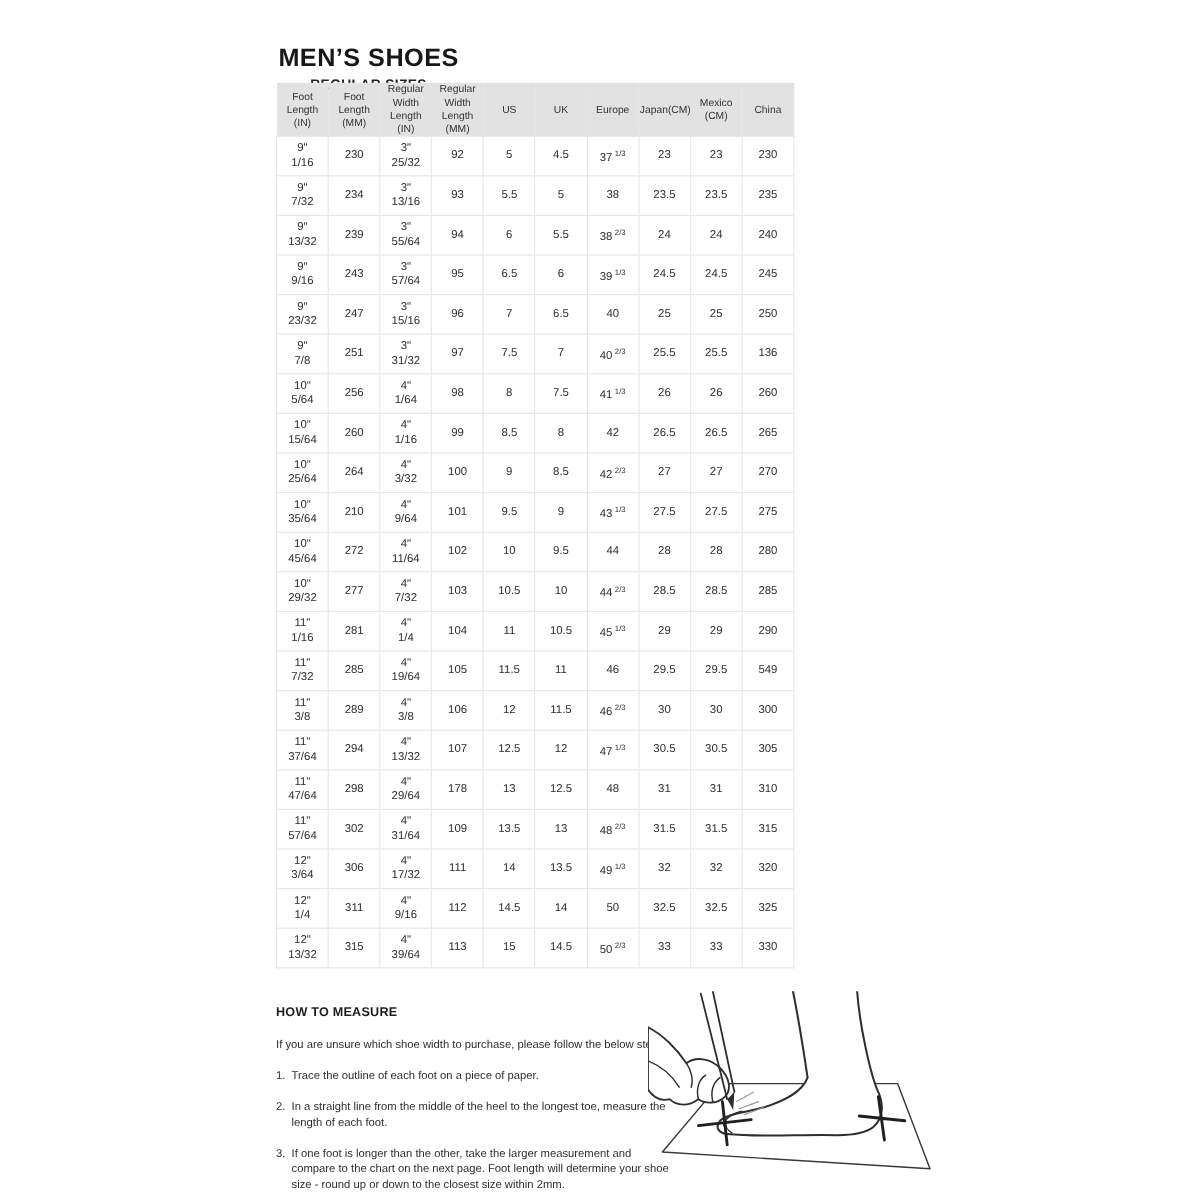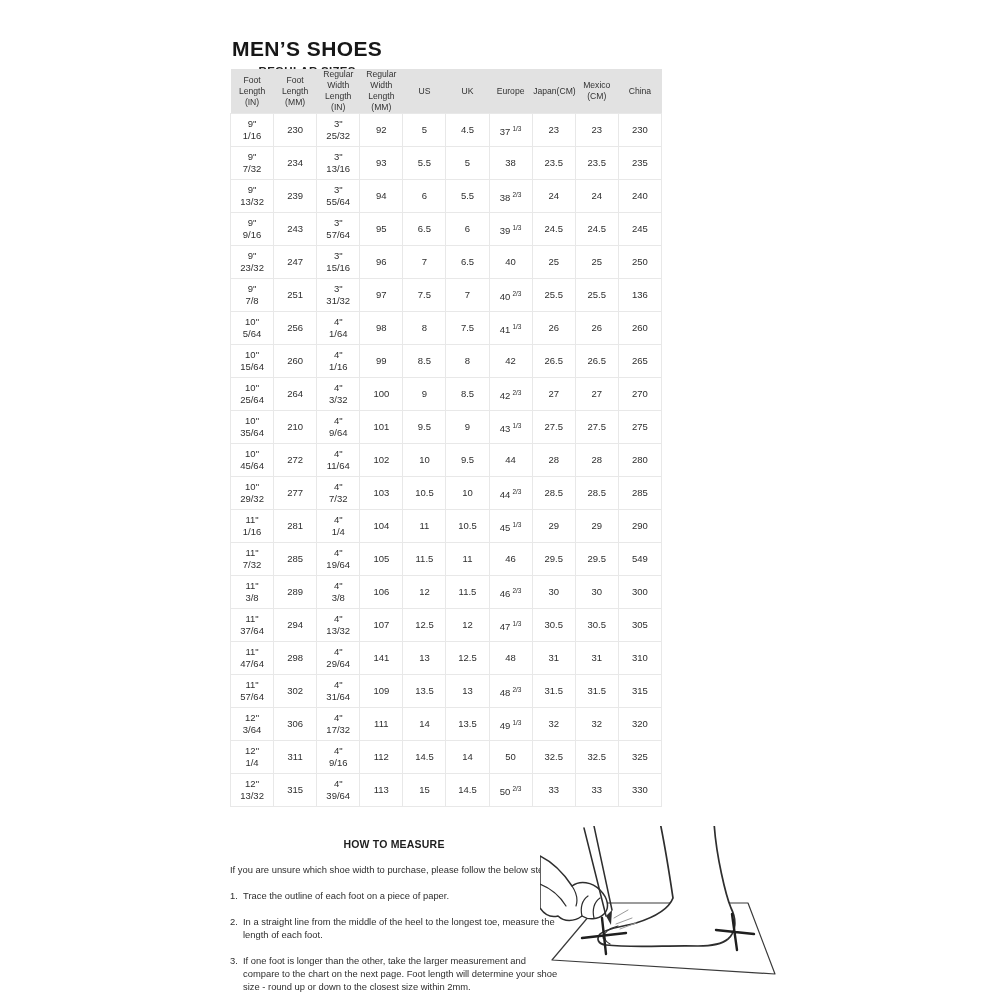--- a/index.html
+++ b/index.html
@@ -15,21 +15,21 @@
     background:var(--header-bg,#e2e2e2); font-weight:400; font-size:8.6px; line-height:11px;
     height:40px; text-align:center; vertical-align:middle; color:#333; padding:0 1px;
   }
   table.size-table tbody td {
     border:1px solid var(--border,#e8e8e8); font-size:9.5px; line-height:12px;
     height:33px; text-align:center; vertical-align:middle; color:#2e2e2e; background:#fff;
   }
   .frac { font-size:6.5px; vertical-align:4px; margin-left:2px; }
 
   .howto { position:absolute; left:230px; top:838px; width:328px; }
-  .howto-heading { font-size:10.5px; font-weight:700; color:#1d1d1d; letter-spacing:0.2px;text-align:center; }
+  .howto-heading { font-size:10.5px; font-weight:700; color:#1d1d1d; letter-spacing:0.2px; }
   .howto-intro { font-size:9.4px; line-height:13px; margin-top:13px; color:#2e2e2e; }
   .step { position:relative; font-size:9.4px; line-height:13px; margin-top:13px; padding-left:13px; color:#2e2e2e; }
   .step .num { position:absolute; left:0; top:0; }
 
   .illustration { position:absolute; left:540px; top:826px; width:240px; height:176px; }
   .illustration svg { display:block; width:240px; height:176px; }
 </style>
 </head>
 <body>
 
@@ -245,21 +245,21 @@
           <td>12</td>
           <td>47<span class="frac">1/3</span></td>
           <td>30.5</td>
           <td>30.5</td>
           <td>305</td>
         </tr>
         <tr>
           <td>11"<br>47/64</td>
           <td>298</td>
           <td>4"<br>29/64</td>
-          <td>141</td>
+          <td>178</td>
           <td>13</td>
           <td>12.5</td>
           <td>48</td>
           <td>31</td>
           <td>31</td>
           <td>310</td>
         </tr>
         <tr>
           <td>11"<br>57/64</td>
           <td>302</td>

